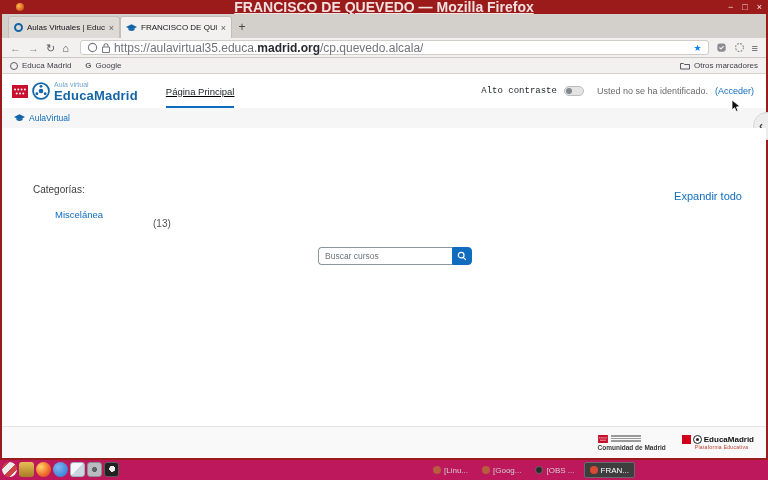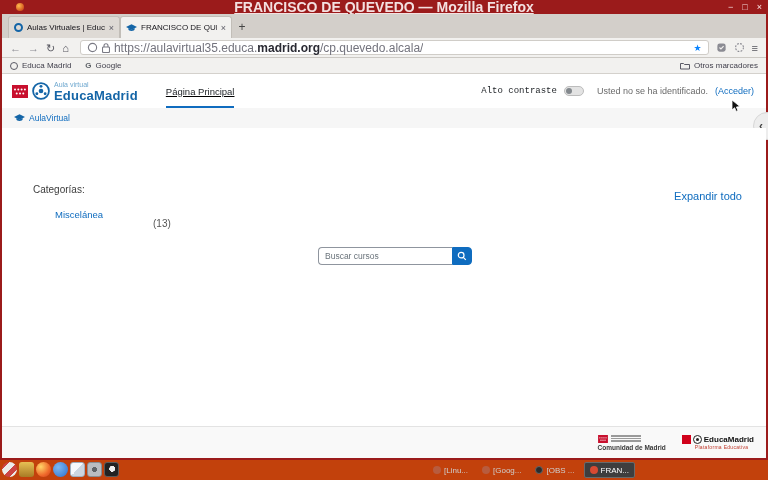--- a/index.html
+++ b/index.html
@@ -100,21 +100,21 @@
   .cam-title { font-size:6.5px; font-weight:bold; color:#3a3a3a; margin-top:1px; }
   .em-logo { display:flex; flex-direction:column; }
   .em-row { display:flex; align-items:center; gap:2px; }
   .em-sq { width:9px; height:9px; background:#d0021b; }
   .em-ring { width:9px; height:9px; border:1.5px solid #222; border-radius:50%; display:flex; align-items:center; justify-content:center; }
   .em-ring i { width:3px; height:3px; background:#222; border-radius:50%; }
   .em-name { font-size:8px; font-weight:bold; color:#111; }
   .em-sub { font-size:5px; color:#c0392b; margin-left:13px; letter-spacing:0.3px; }
 
   
-  .taskbar { position:absolute; left:0; top:460px; width:768px; height:20px; background:#c2410c; }
+  .taskbar { position:absolute; left:0; top:460px; width:768px; height:20px; background:#be185d; }
   .launchers { position:absolute; left:2px; top:2px; display:flex; gap:2px; }
   .lnch { width:15px; height:15px; border-radius:3px; }
   .l1 { border-radius:50%; background:linear-gradient(135deg,#cc4444 25%,#ececec 25% 50%,#cc4444 50% 75%,#ececec 75%); }
   .l2 { background:linear-gradient(180deg,#e7c054,#a87b25); }
   .l3 { border-radius:50%; background:radial-gradient(circle at 32% 32%, #ffd567, #ef692b 60%, #c93c1a); }
   .l4 { border-radius:50%; background:radial-gradient(circle at 35% 35%, #7db8f0, #2a6fce); }
   .l5 { background:linear-gradient(135deg,#f5f8fb 50%,#ccd6e0 50%); border:1px solid #9fb0c0; }
   .l6 { background:radial-gradient(circle,#5f6468 0 28%,#b9bdc1 30%); border:1px solid #8a8f94; }
   .l7 { background:radial-gradient(circle at 55% 45%, #efefef 0 28%, #222 30%); border:1px solid #5a5a5a; }
   .task-windows { position:absolute; left:428px; top:2px; display:flex; gap:4px; }

